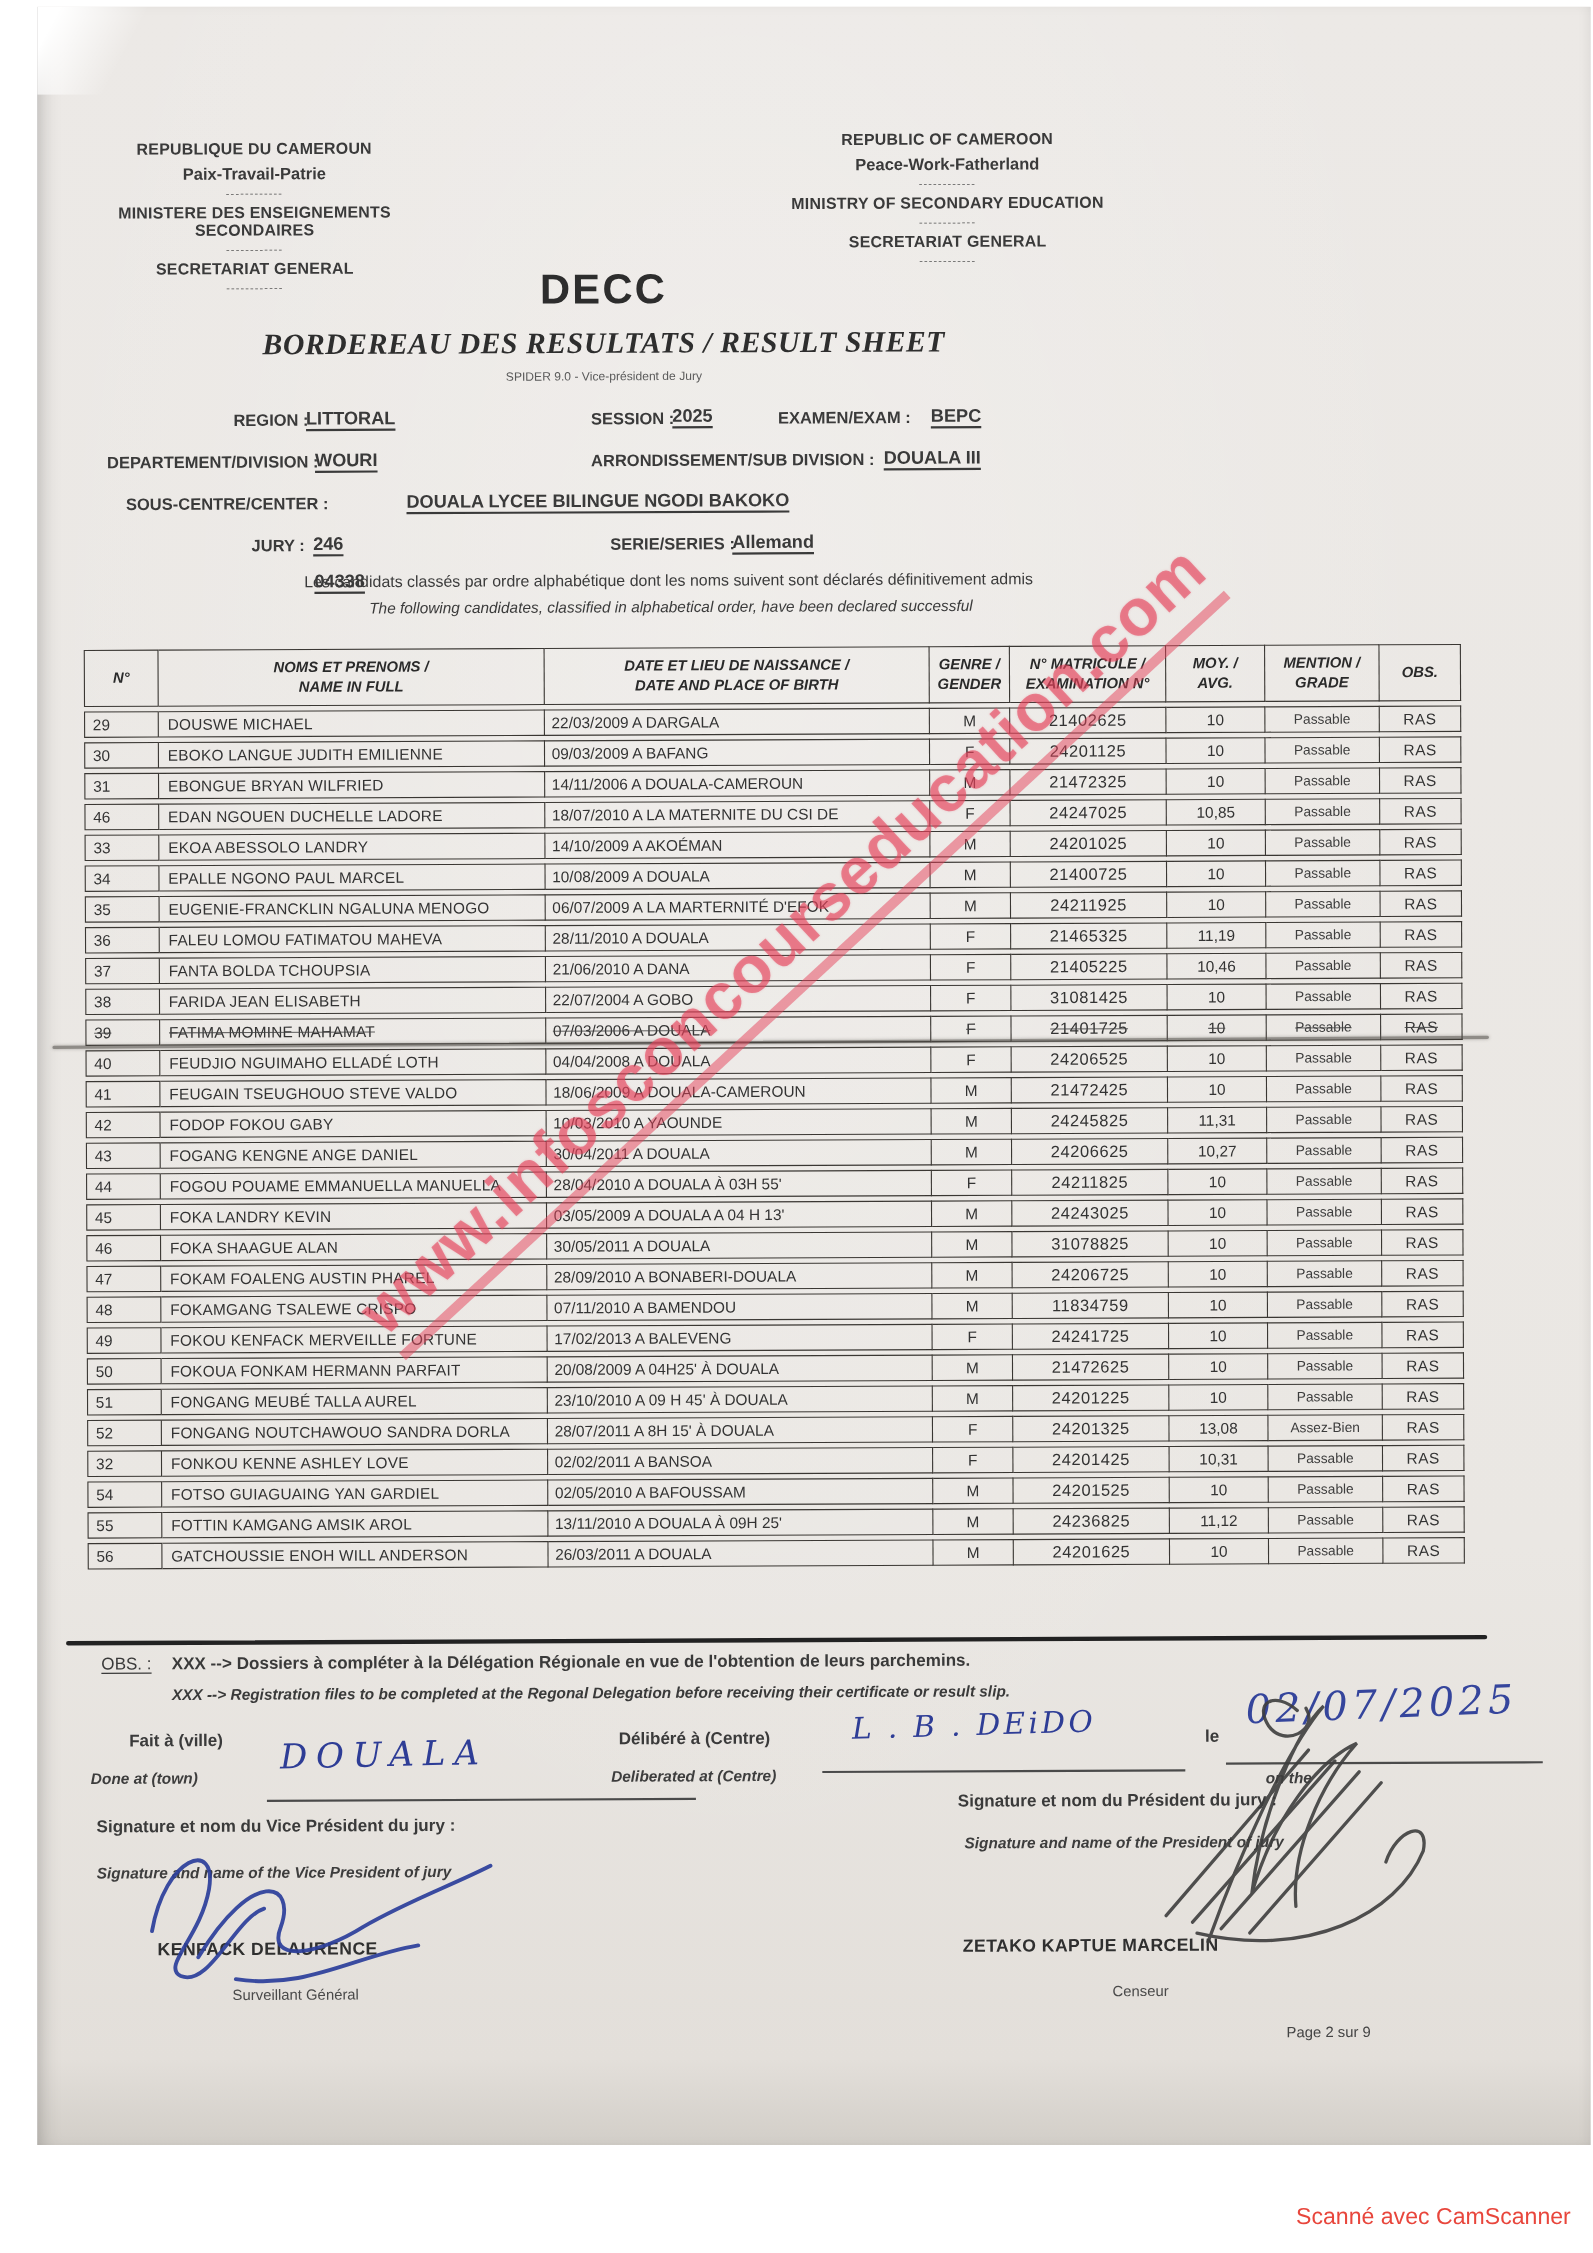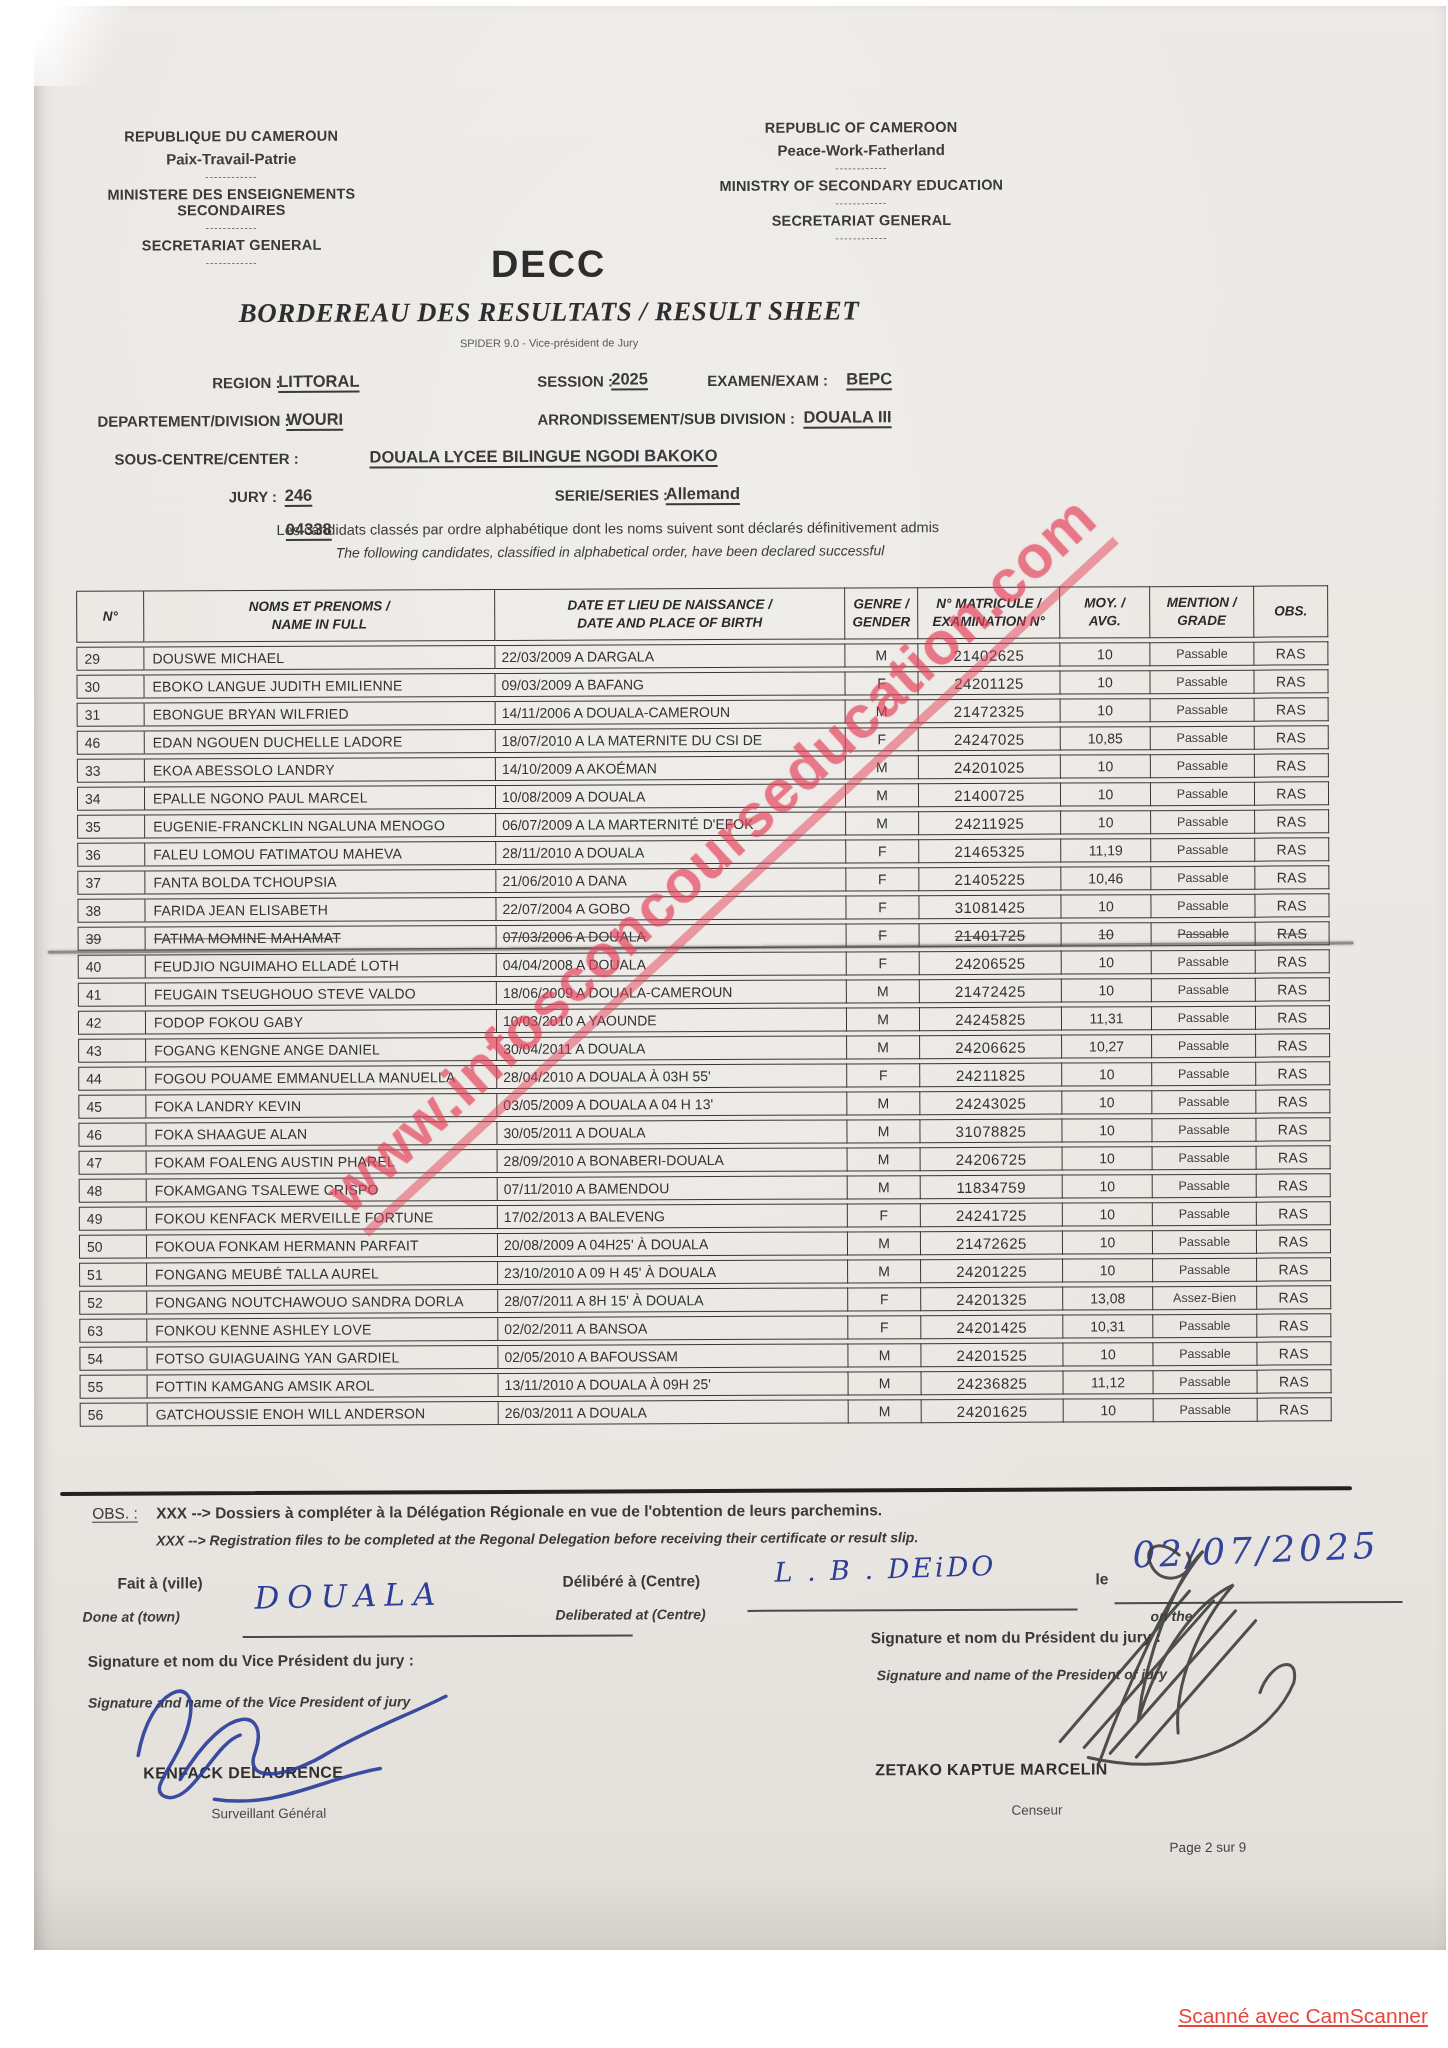--- a/index.html
+++ b/index.html
@@ -398,21 +398,21 @@
               <td class="col-n">52</td>
               <td class="col-name">FONGANG NOUTCHAWOUO SANDRA DORLA</td>
               <td class="col-birth">28/07/2011 A 8H 15' À DOUALA</td>
               <td class="col-gender">F</td>
               <td class="col-matricule">24201325</td>
               <td class="col-avg">13,08</td>
               <td class="col-grade">Assez-Bien</td>
               <td class="col-obs">RAS</td>
             </tr>
             <tr>
-              <td class="col-n">63</td>
+              <td class="col-n">32</td>
               <td class="col-name">FONKOU KENNE ASHLEY LOVE</td>
               <td class="col-birth">02/02/2011 A BANSOA</td>
               <td class="col-gender">F</td>
               <td class="col-matricule">24201425</td>
               <td class="col-avg">10,31</td>
               <td class="col-grade">Passable</td>
               <td class="col-obs">RAS</td>
             </tr>
             <tr>
               <td class="col-n">54</td>
@@ -493,14 +493,14 @@
         <path d="M140,224 C240,248 322,208 346,150 C352,120 322,130 312,160"></path>
         <path d="M232,22 C212,4 192,14 206,36 C220,56 252,40 240,20"></path>
       </g>
     </svg>
     <span class="abs sig-name" style="left:872px; top:1762px;">ZETAKO KAPTUE MARCELIN</span>
     <span class="abs sig-role" style="left:1008px; top:1804px;">Censeur</span>
 
     <span class="abs page-num" style="left:1152px; top:1842px;">Page 2 sur 9</span>
   </div>
 
-  <div class="abs scanner" style="left:1078px; top:2004px;text-decoration:underline;">Scanné avec CamScanner</div>
+  <div class="abs scanner" style="left:1078px; top:2004px;">Scanné avec CamScanner</div>
 </div>
 
 </body></html>

